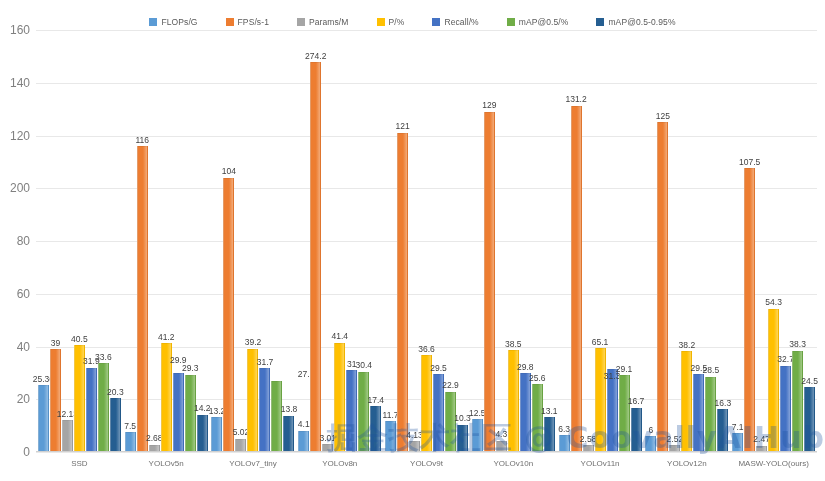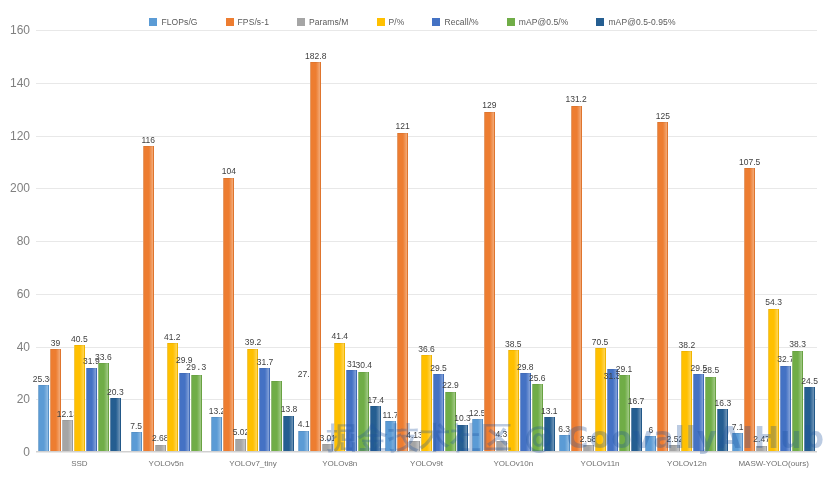--- a/index.html
+++ b/index.html
@@ -191,21 +191,25 @@
             <div class="bar-wrap">
               <div class="bar" style="height: 108.665px; background: linear-gradient(to right, rgb(255, 192, 0) 0%, rgb(255, 192, 0) 55%, rgb(255, 214, 89) 100%);"></div>
               <div class="bar-label" style="bottom: 110.665px;">41.2</div>
             </div>
             <div class="bar-wrap">
               <div class="bar" style="height: 78.8612px; background: linear-gradient(to right, rgb(68, 114, 196) 0%, rgb(68, 114, 196) 55%, rgb(133, 163, 217) 100%);"></div>
               <div class="bar-label" style="bottom: 88px;">29.9</div>
             </div>
             <div class="bar-wrap">
               <div class="bar" style="height: 77.2788px; background: linear-gradient(to right, rgb(112, 173, 71) 0%, rgb(112, 173, 71) 55%, rgb(162, 202, 135) 100%);"></div>
-              <div class="bar-label" style="bottom: 79.2788px; font-family: Liberation Mono, monospace;">29.3</div>
+              <div class="bar-label" style="bottom: 79.2788px;">29.3</div>
+            </div>
+            <div class="bar-wrap">
+              <div class="bar" style="height: 37.4525px; background: linear-gradient(to right, rgb(37, 94, 145) 0%, rgb(37, 94, 145) 55%, rgb(113, 150, 184) 100%);"></div>
+              <div class="bar-label" style="bottom: 39.4525px;">14.2</div>
             </div>
           </div>
           <div class="cat-label">YOLOv5n</div>
         </div>
         <div class="group">
           <div class="bars">
             <div class="bar-wrap">
               <div class="bar" style="height: 34.815px; background: linear-gradient(to right, rgb(91, 155, 213) 0%, rgb(91, 155, 213) 55%, rgb(148, 190, 228) 100%);"></div>
               <div class="bar-label" style="bottom: 36.815px;">13.2</div>
             </div>
@@ -237,21 +241,21 @@
           <div class="cat-label">YOLOv7_tiny</div>
         </div>
         <div class="group">
           <div class="bars">
             <div class="bar-wrap">
               <div class="bar" style="height: 21.3637px; background: linear-gradient(to right, rgb(91, 155, 213) 0%, rgb(91, 155, 213) 55%, rgb(148, 190, 228) 100%);"></div>
               <div class="bar-label" style="bottom: 23.3637px;">4.1</div>
             </div>
             <div class="bar-wrap">
               <div class="bar" style="height: 389.822px; background: linear-gradient(to right, rgb(237, 125, 49) 0%, rgb(237, 125, 49) 55%, rgb(243, 171, 121) 100%);"></div>
-              <div class="bar-label" style="bottom: 391.822px;">182.8</div>
+              <div class="bar-label" style="bottom: 391.822px;">274.2</div>
             </div>
             <div class="bar-wrap">
               <div class="bar" style="height: 7.93887px; background: linear-gradient(to right, rgb(165, 165, 165) 0%, rgb(165, 165, 165) 55%, rgb(197, 197, 197) 100%);"></div>
               <div class="bar-label" style="bottom: 9.93887px;">3.01</div>
             </div>
             <div class="bar-wrap">
               <div class="bar" style="height: 109.192px; background: linear-gradient(to right, rgb(255, 192, 0) 0%, rgb(255, 192, 0) 55%, rgb(255, 214, 89) 100%);"></div>
               <div class="bar-label" style="bottom: 111.192px;">41.4</div>
             </div>
             <div class="bar-wrap">
@@ -344,21 +348,21 @@
             <div class="bar-wrap">
               <div class="bar" style="height: 346.04px; background: linear-gradient(to right, rgb(237, 125, 49) 0%, rgb(237, 125, 49) 55%, rgb(243, 171, 121) 100%);"></div>
               <div class="bar-label" style="bottom: 348.04px;">131.2</div>
             </div>
             <div class="bar-wrap">
               <div class="bar" style="height: 6.80475px; background: linear-gradient(to right, rgb(165, 165, 165) 0%, rgb(165, 165, 165) 55%, rgb(197, 197, 197) 100%);"></div>
               <div class="bar-label" style="bottom: 8.80475px;">2.58</div>
             </div>
             <div class="bar-wrap">
               <div class="bar" style="height: 103.654px; background: linear-gradient(to right, rgb(255, 192, 0) 0%, rgb(255, 192, 0) 55%, rgb(255, 214, 89) 100%);"></div>
-              <div class="bar-label" style="bottom: 105.654px;">70.5</div>
+              <div class="bar-label" style="bottom: 105.654px;">65.1</div>
             </div>
             <div class="bar-wrap">
               <div class="bar" style="height: 82.5537px; background: linear-gradient(to right, rgb(68, 114, 196) 0%, rgb(68, 114, 196) 55%, rgb(133, 163, 217) 100%);"></div>
               <div class="bar-label" style="bottom: 72px;">31.3</div>
             </div>
             <div class="bar-wrap">
               <div class="bar" style="height: 76.7512px; background: linear-gradient(to right, rgb(112, 173, 71) 0%, rgb(112, 173, 71) 55%, rgb(162, 202, 135) 100%);"></div>
               <div class="bar-label" style="bottom: 78.7512px;">29.1</div>
             </div>
             <div class="bar-wrap">

